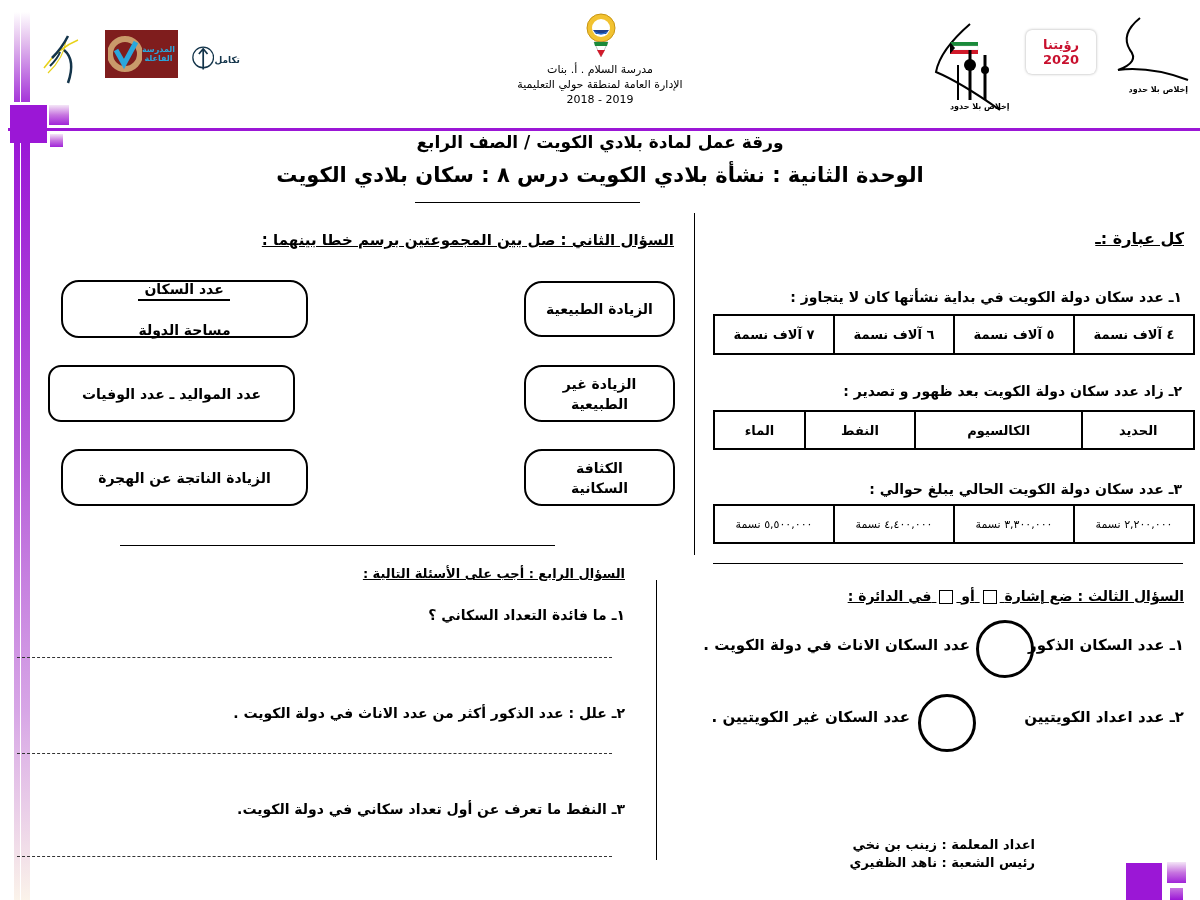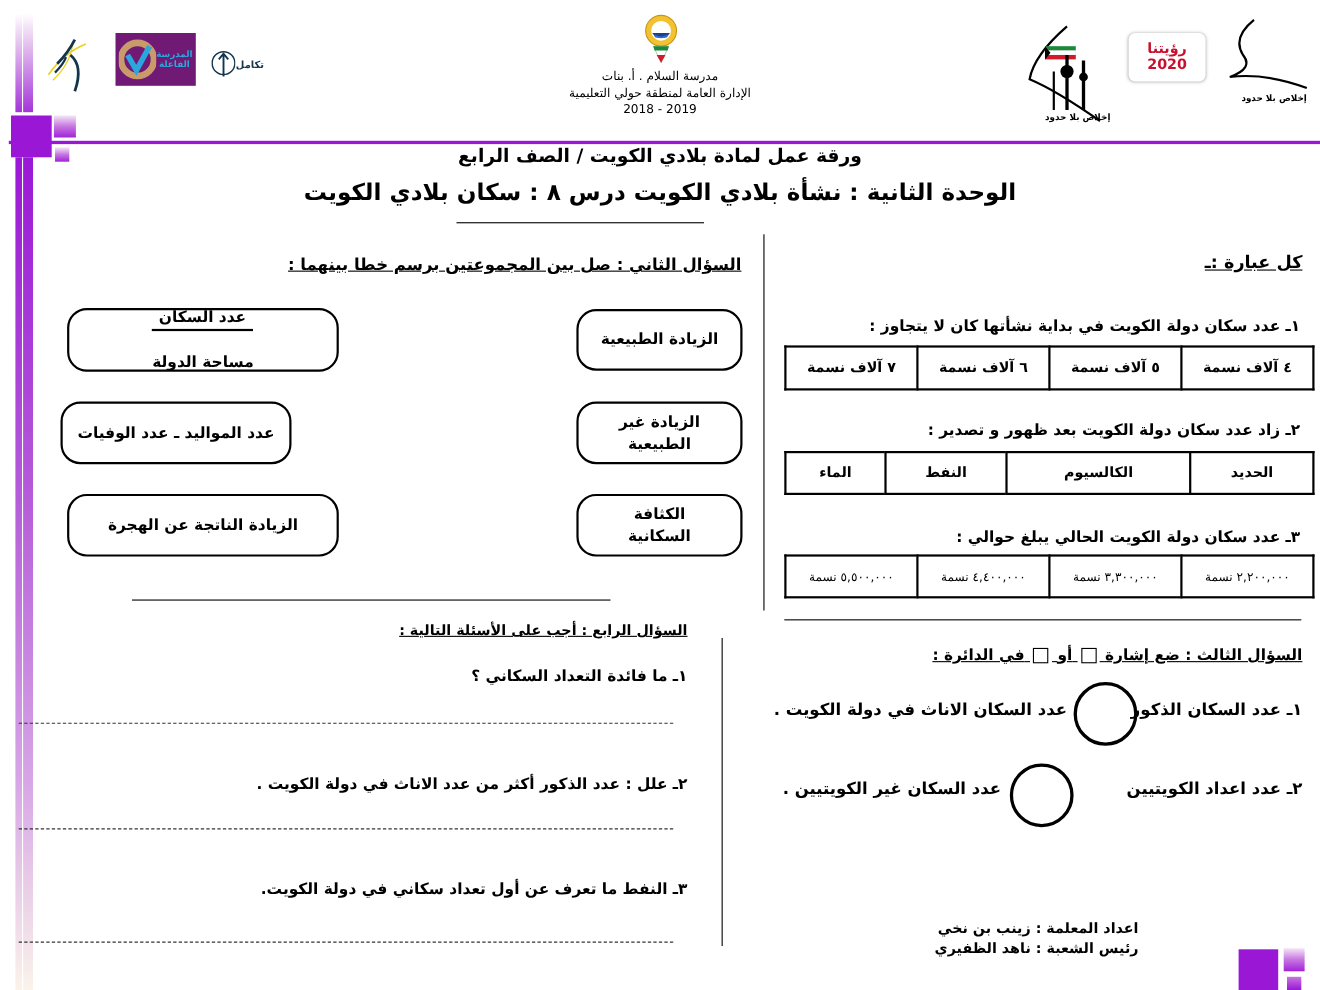--- a/index.html
+++ b/index.html
@@ -61,21 +61,21 @@
 <div class="psq" style="left:1170px; top:888px; width:13px; height:12px; background:linear-gradient(to bottom,#c775e0,#9b17d6);"></div>
 
 <div class="logo" style="left:38px; top:28px; width:48px; height:60px;">
   <svg width="48" height="60" viewBox="0 0 48 60">
     <path d="M6 40 Q20 20 40 12" stroke="#e8d21a" stroke-width="1.5" fill="none"></path>
     <path d="M10 45 Q26 30 28 12" stroke="#e8d21a" stroke-width="1.2" fill="none"></path>
     <path d="M30 8 Q24 20 14 30 M26 22 Q38 32 30 55" stroke="#13344a" stroke-width="2.5" fill="none"></path>
     <path d="M12 38 Q20 30 22 24" stroke="#13344a" stroke-width="2" fill="none"></path>
   </svg>
 </div>
-<div class="logo" style="left:105px; top:30px; width:73px; height:48px; background:#701a75;">
+<div class="logo" style="left:105px; top:30px; width:73px; height:48px; background:#7f1d1d;">
   <svg width="34" height="40" viewBox="0 0 34 40">
     <circle cx="17" cy="20" r="15" fill="none" stroke="#c99a6a" stroke-width="6"></circle>
     <path d="M8 16 L16 30 L28 8" stroke="#2aa7dc" stroke-width="5" fill="none"></path>
   </svg>
   <span class="rtl" style="font-size:8px; color:#2aa7dc; font-weight:bold; width:34px;">المدرسة الفاعلة</span>
 </div>
 <div class="logo" style="left:192px; top:32px; width:48px; height:56px; flex-direction:row;">
   <svg width="26" height="34" viewBox="0 0 26 34">
     <circle cx="13" cy="14" r="12" fill="none" stroke="#13344a" stroke-width="1.5"></circle>
     <path d="M13 4 L13 28 M8 10 L13 4 L18 10" stroke="#13344a" stroke-width="2" fill="none"></path>
@@ -188,21 +188,21 @@
   <span>الكثافة</span>
   <span>السكانية</span>
 </div>
 
 <div class="match-box" style="left:61px; top:280px; width:247px; height:58px;">
   <span class="frac">
     <span class="num">عدد السكان</span>
     <span>مساحة الدولة</span>
   </span>
 </div>
-<div class="match-box" style="left:55px; top:365px; width:210px; height:57px;">
+<div class="match-box" style="left:48px; top:365px; width:247px; height:57px;border-radius:13px;">
   <span>عدد المواليد  ـ  عدد الوفيات</span>
 </div>
 <div class="match-box" style="left:61px; top:449px; width:247px; height:57px;">
   <span>الزيادة الناتجة عن الهجرة</span>
 </div>
 
 <div class="abs rtl q-heading" style="right:16px; top:588px; font-size:14px;">
   <span>السؤال الثالث : ضع إشارة</span>
   <span class="check-box"></span>
   <span>أو</span>

